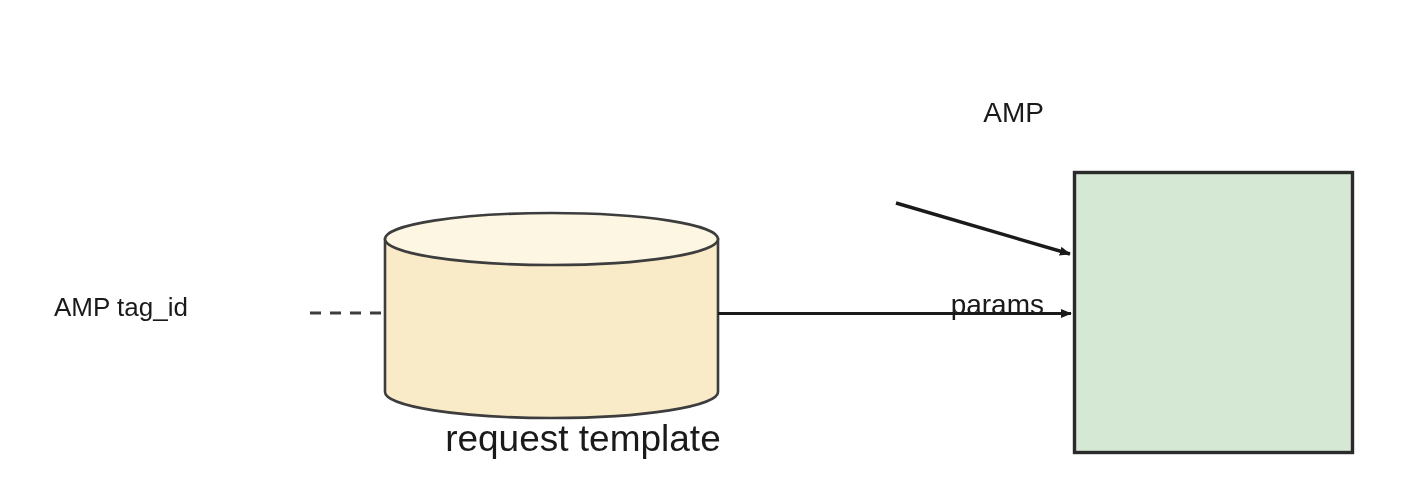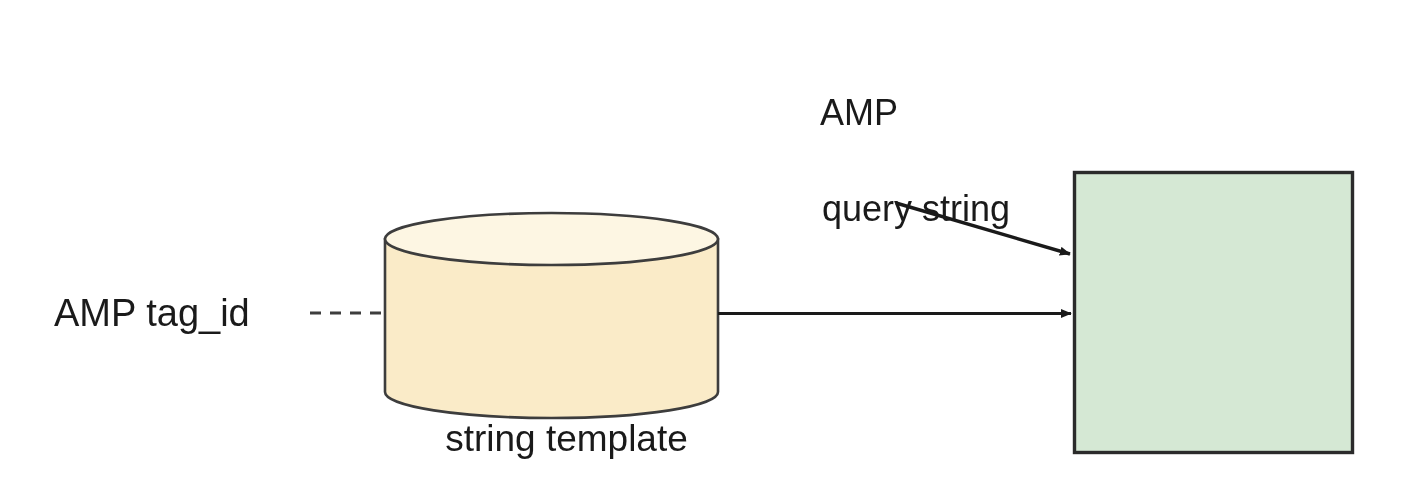--- a/index.html
+++ b/index.html
@@ -26,35 +26,35 @@
     position: absolute;
     color: #1a1a1a;
     font-family: "Liberation Sans", sans-serif;
     font-size: 37px;
     line-height: 45px;
     white-space: pre;
     pointer-events: none;
   }
   #label-tag-id {
     left: 54px;
-    top: 291px;
-    font-size: 38px;
+    top: 285px;
+    font-size: 26px;
     line-height: 44px;
   }
   #cylinder-label {
     left: 404px;
     top: 281px;
   }
   #params-label {
     left: 782px;
     top: 41px;
     width: 262px;
-    text-align: left;
+    text-align: right;
     line-height: 48px;
-    font-size: 36px;
+    font-size: 28px;
   }
   #box-label {
     left: 1093px;
     top: 269px;
   }
 </style>
 </head>
 <body>
 
 <div id="canvas">
@@ -76,22 +76,23 @@
 
     <line x1="896" y1="203" x2="1070" y2="254" stroke="#1a1a1a" stroke-width="3.4" marker-end="url(#arrow-solid)"></line>
 
     <rect x="1074.5" y="172.5" width="278" height="280" fill="#d5e8d4" stroke="#2b2b2b" stroke-width="3.4"></rect>
   </svg>
 
   <div class="node-text" id="label-tag-id">AMP tag_id</div>
 
   <div class="node-text" id="cylinder-label">
     <br>
-    <span>string template</span>
+    <span>request template</span>
   </div>
 
   <div class="node-text" id="params-label">
     <span>AMP</span><br>
-    <span>query string</span><br>
+    <br>
+    <span>params</span>
   </div>
 
 
 </div>
 
 </body></html>

